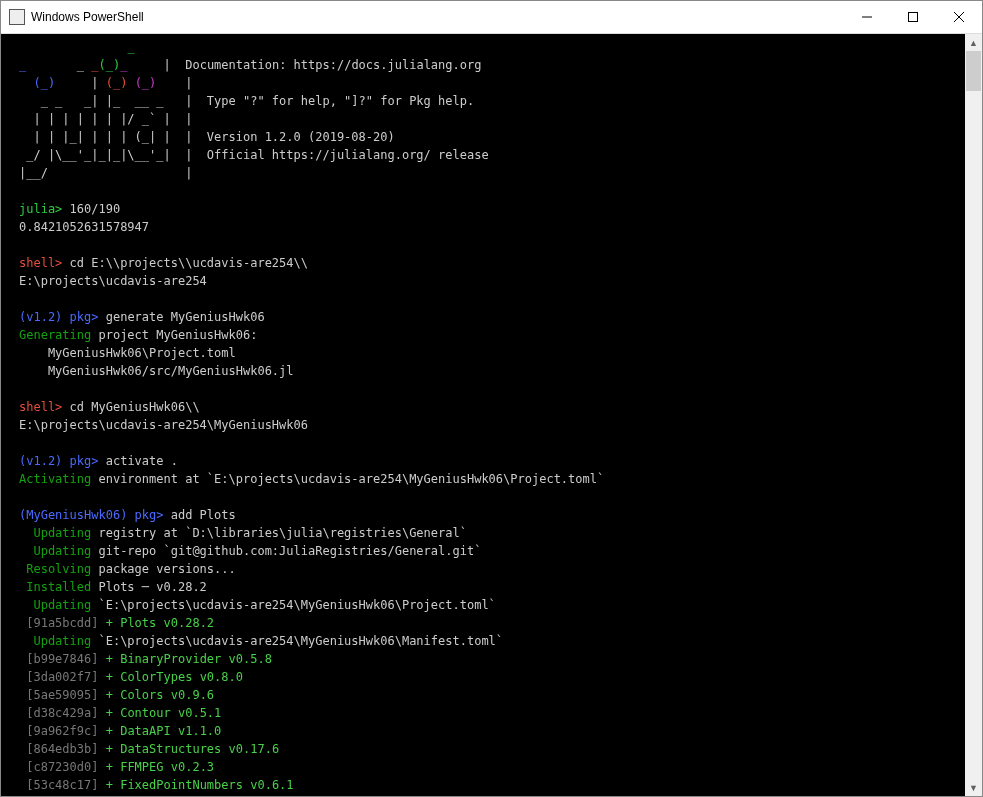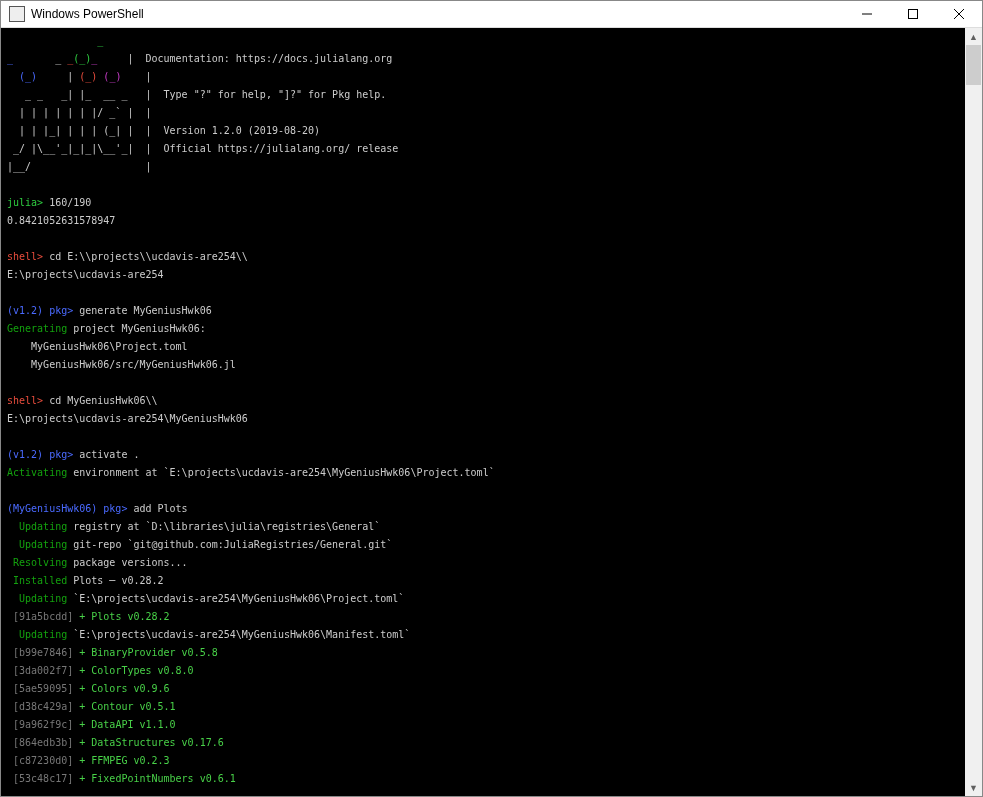--- a/index.html
+++ b/index.html
@@ -13,21 +13,21 @@
   .window {
     width: 983px;
     height: 797px;
     background: #fff;
     border: 1px solid #888;
     display: flex;
     flex-direction: column;
     position: relative;
   }
   .titlebar {
-    height: 27px;
+    height: 33px;
     background: #fff;
     display: flex;
     align-items: center;
     border-bottom: 1px solid #ddd;
     flex-shrink: 0;
   }
   .titlebar .icon-slot {
     width: 16px;
     height: 16px;
     margin-left: 8px;
@@ -53,23 +53,23 @@
     flex: 1;
     display: flex;
     background: #000;
     min-height: 0;
   }
   .terminal {
     flex: 1;
     background: #000;
     color: #ccc;
     font-family: Consolas, "Lucida Console", monospace;
-    font-size: 10px;
+    font-size: 12px;
     line-height: 18px;
-    padding: 4px 6px;
+    padding: 4px 18px;
     white-space: pre;
     overflow: hidden;
   }
   .scrollbar {
     width: 17px;
     background: #f0f0f0;
     position: relative;
   }
   .scroll-arrow {
     width: 100%;

